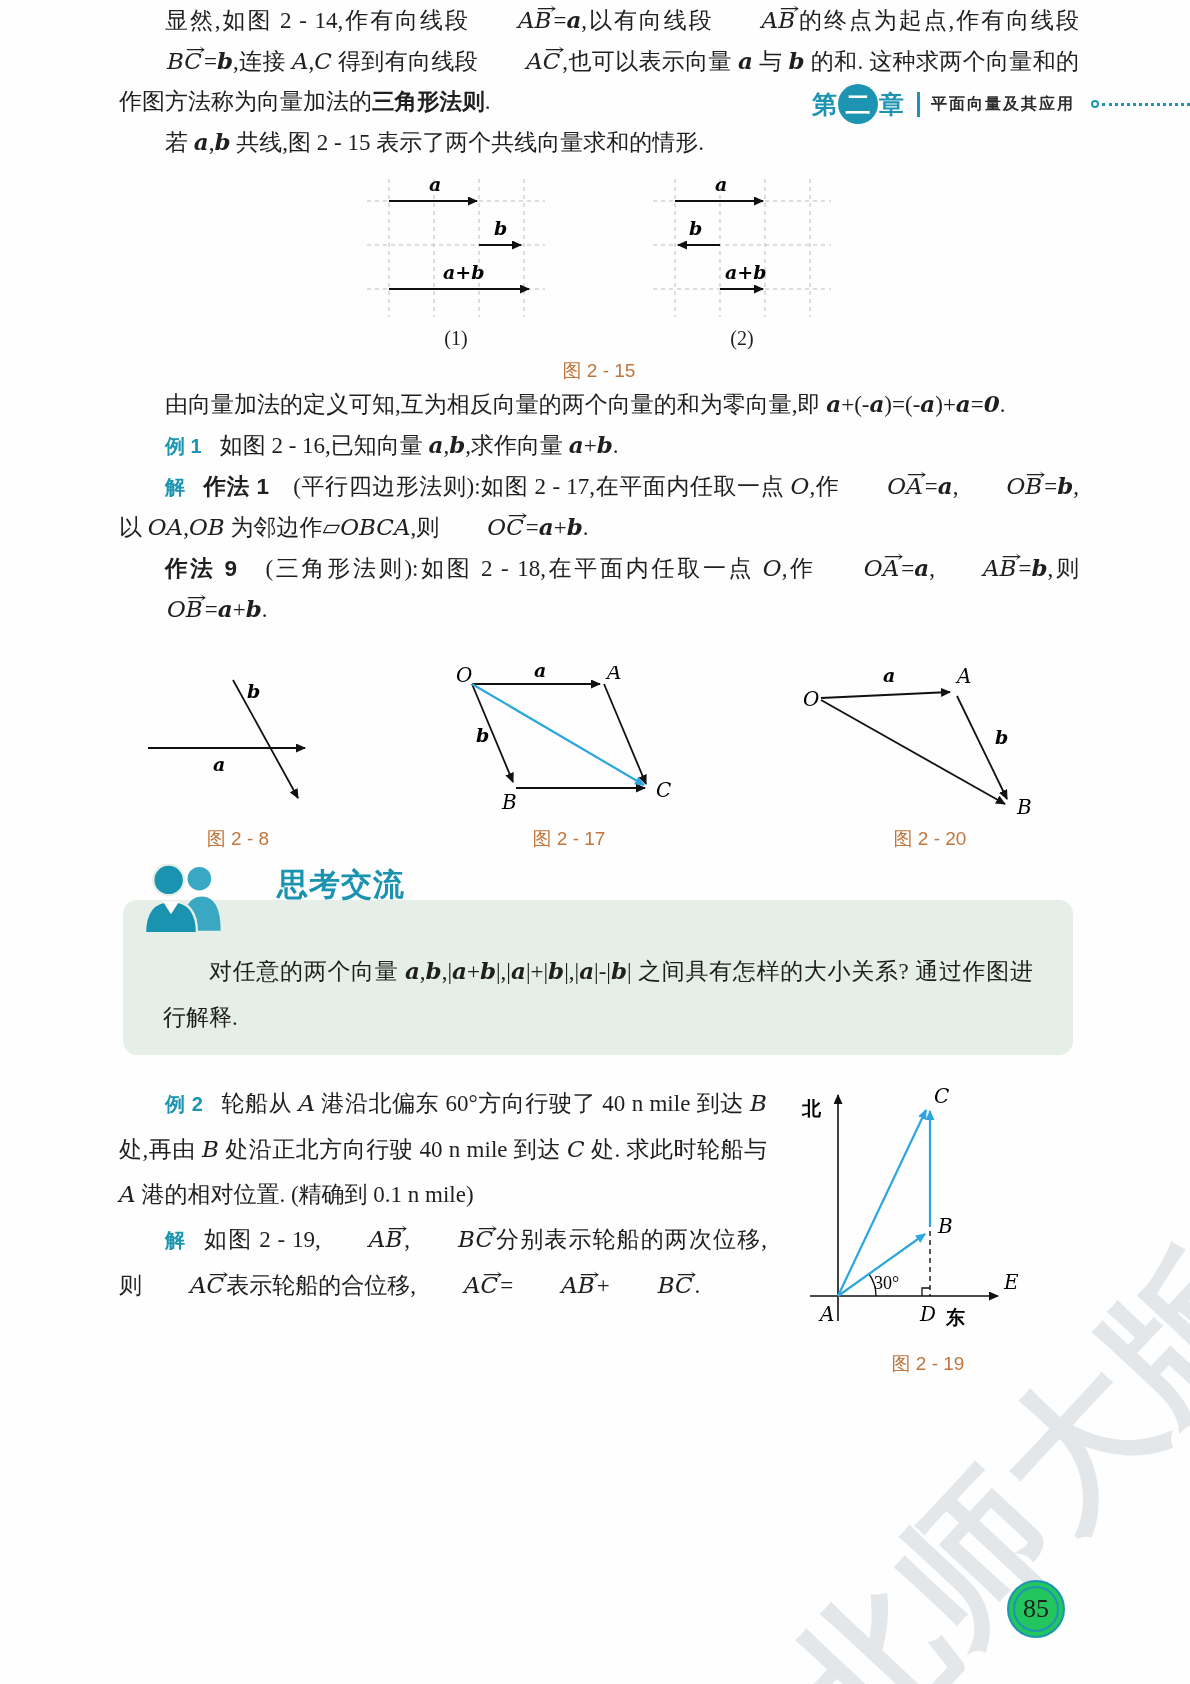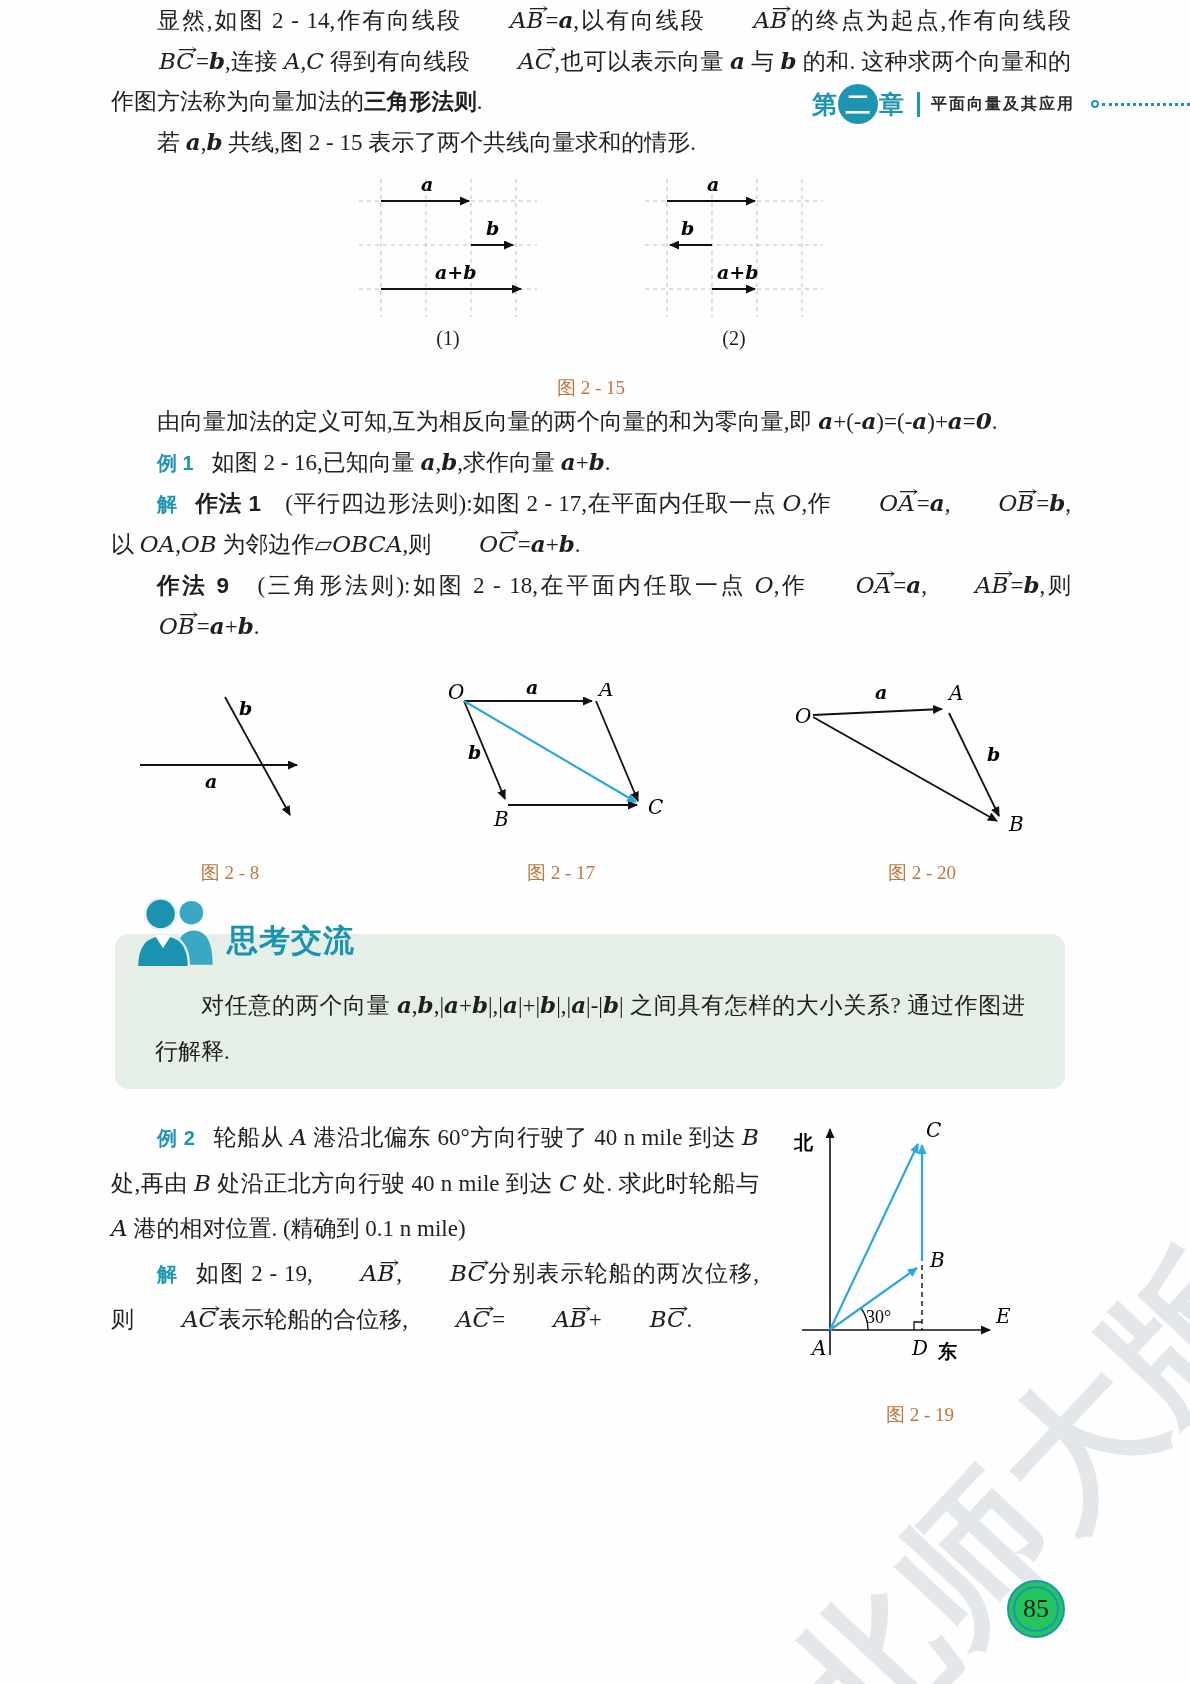--- a/index.html
+++ b/index.html
@@ -17,51 +17,51 @@
   .header{position:absolute;top:84px;right:0;display:flex;align-items:center;
           font-family:"Liberation Sans","DejaVu Sans",sans-serif;z-index:3;}
   .ch-pre,.ch-suf{color:var(--accent);font-weight:bold;font-size:25px;}
   .ch-circle{width:40px;height:40px;border-radius:50%;background:var(--accent);color:#fff;
              font-size:25px;font-weight:bold;display:flex;align-items:center;justify-content:center;margin:0 1px;}
   .h-divider{width:3px;height:25px;background:var(--accent);margin:0 11px 0 13px;}
   .h-title{font-weight:bold;font-size:16px;color:#2b2b2b;letter-spacing:2px;}
   .h-ring{width:8px;height:8px;border:2px solid var(--accent);border-radius:50%;margin-left:16px;background:#fff;}
   .h-dots{width:88px;border-top:3px dotted var(--accent);margin-left:3px;}
   
-  .content{position:absolute;left:111px;top:0;width:960px;z-index:2;}
+  .content{position:absolute;left:119px;top:0;width:960px;z-index:2;}
   p.body{font-size:23px;line-height:40px;text-align:justify;margin:0;text-indent:2em;}
   .mt-p1{margin-top:148px;}
   .mt-p3{margin-top:34px;}
   .mt-ex1{margin-top:24px;}
   .seg-i{font-style:italic;font-family:"DejaVu Serif","Liberation Serif",serif;}
   .seg-b{font-style:italic;font-weight:bold;font-family:"DejaVu Serif","Liberation Serif",serif;}
   .seg-bd{font-weight:bold;font-family:"Liberation Sans","DejaVu Sans",sans-serif;font-size:0.98em;}
   .seg-v{position:relative;display:inline-block;font-style:italic;
          font-family:"DejaVu Serif","Liberation Serif",serif;margin:0 2px;}
   .seg-v::before{content:"\2192";position:absolute;left:50%;top:-0.70em;
          transform:translateX(-50%) scaleX(1.5);font-size:0.70em;font-style:normal;}
   .ex-label{color:var(--accent);font-weight:bold;font-family:"Liberation Sans","DejaVu Sans",sans-serif;
             margin-right:18px;font-size:20px;}
   
   .fig215-wrap{margin-top:10px;display:flex;flex-direction:column;align-items:center;}
   .fig215-row{display:flex;gap:96px;}
   .fig-sub{display:flex;flex-direction:column;align-items:center;}
   .sub-lbl{font-size:20px;margin-top:4px;}
-  .fig-cap{color:var(--caption);font-size:19px;text-align:right;margin-top:25px;
-           font-family:Liberation Serif, serif;}
+  .fig-cap{color:var(--caption);font-size:19px;text-align:right;margin-top:8px;
+           font-family:Liberation Sans, sans-serif;}
   .figrow{display:flex;justify-content:space-between;align-items:flex-end;margin-top:36px;padding:0 14px;}
   .figcol{display:flex;flex-direction:column;align-items:center;}
   svg text.lbl-vec{font-style:italic;font-weight:bold;font-size:19px;font-family:"DejaVu Serif",serif;}
   svg text.lbl-pt{font-style:italic;font-size:20px;font-family:"DejaVu Serif",serif;}
   svg text.lbl-cn{font-size:19px;font-family:"Liberation Serif",serif;font-weight:bold;}
   svg text.lbl-deg{font-size:18px;font-family:"Liberation Serif",serif;}
   
   .thinkbox{position:relative;margin:48px 0 0 4px;width:950px;background:var(--boxbg);
             border-radius:14px;padding:48px 40px 14px 40px;}
-  .tb-head{position:absolute;top:-36px;left:22px;display:flex;align-items:flex-end;}
+  .tb-head{position:absolute;top:-36px;left:22px;display:flex;gap:42px;}
   .tb-title{font-family:"Liberation Sans","DejaVu Sans",sans-serif;font-weight:bold;font-size:31px;
             color:#1a93b0;margin:0 0 8px 12px;letter-spacing:1px;}
   .thinkbox p.body{line-height:46px;}
   
   .ex2row{display:flex;margin-top:26px;}
   .ex2left{width:648px;}
   .ex2left p.body{line-height:45px;}
   .ex2fig{width:302px;margin-left:10px;display:flex;flex-direction:column;align-items:center;}
   
   .pagenum{position:absolute;left:1007px;top:1580px;width:58px;height:58px;border:2px solid var(--accent);

